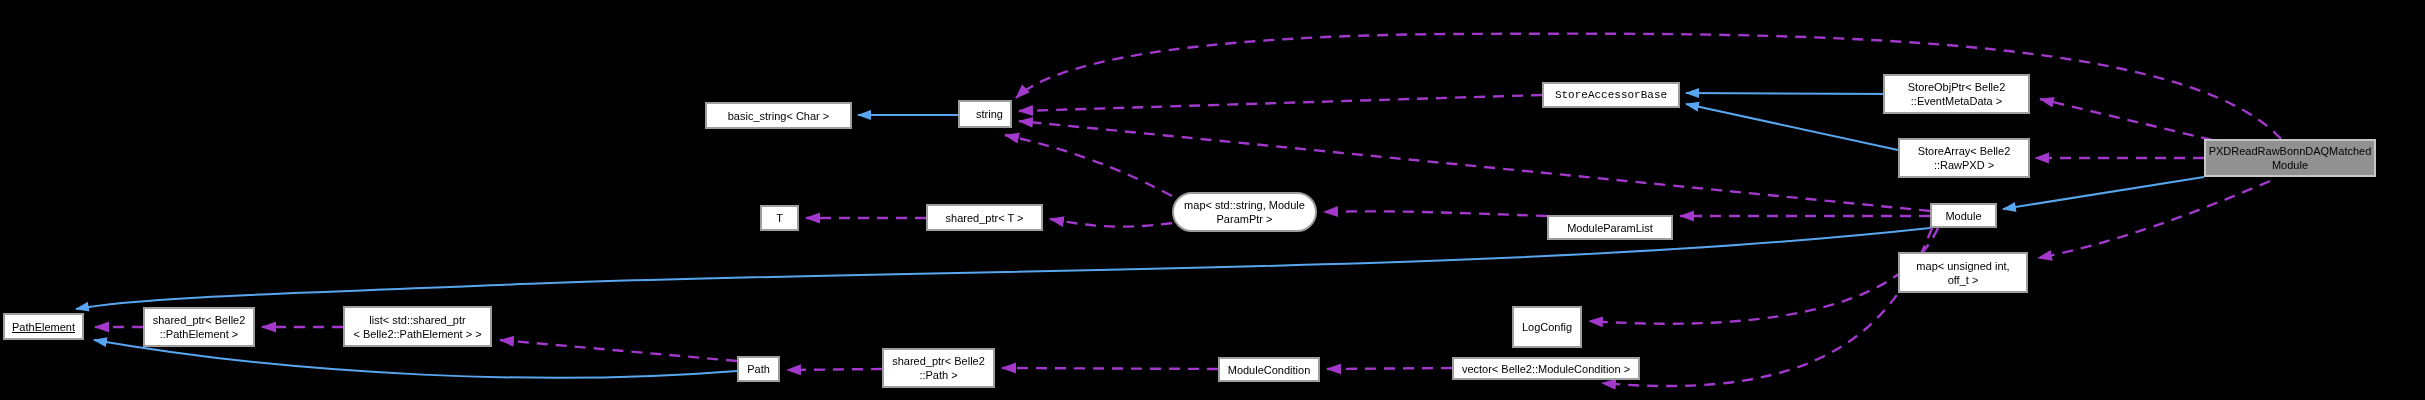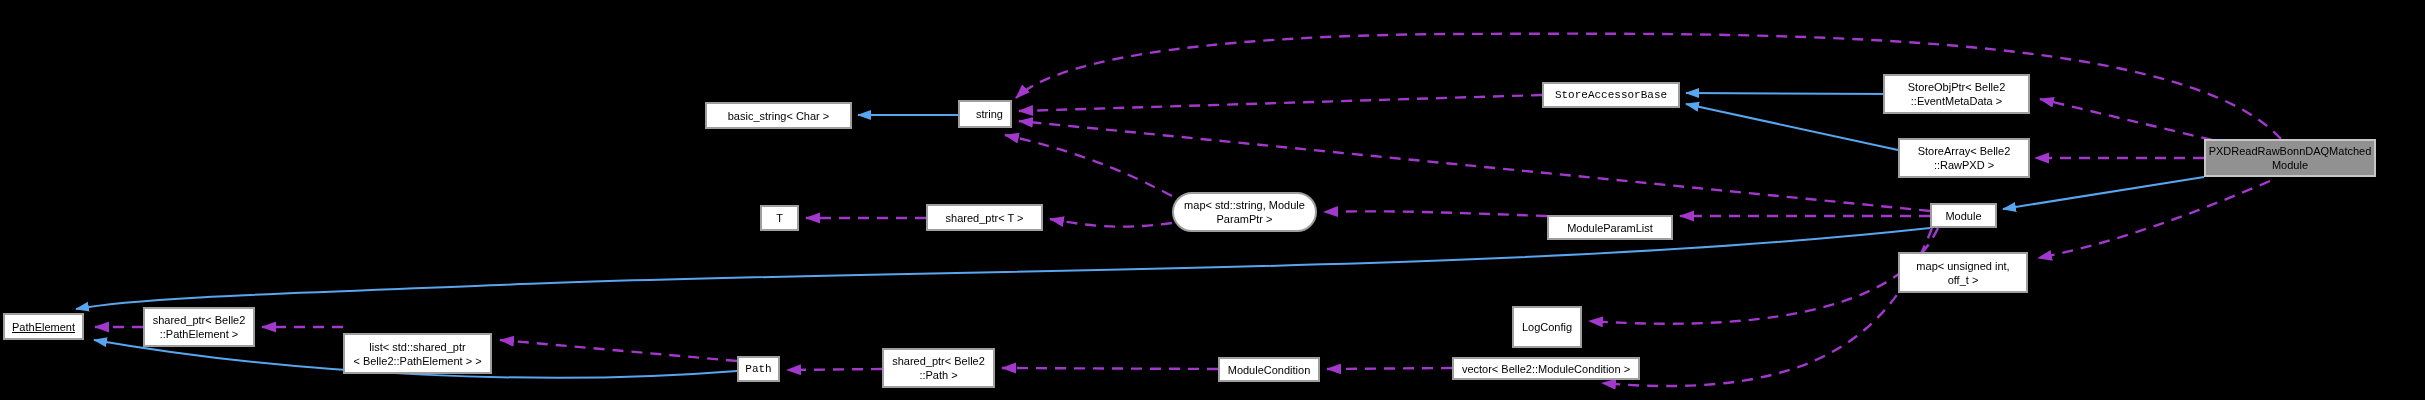--- a/index.html
+++ b/index.html
@@ -85,22 +85,22 @@
   <div class="node" style="left:926px;top:204px;width:117px;height:27px;">shared_ptr&lt; T &gt;</div>
   <div class="node" style="left:1172px;top:192px;width:145px;height:40px;border-radius:20px;">map&lt; std::string, Module
 ParamPtr &gt;</div>
   <div class="node" style="left:1547px;top:203px;width:126px;height:25px;margin-top:12px;">ModuleParamList</div>
   <div class="node" style="left:1930px;top:203px;width:67px;height:25px;">Module</div>
   <div class="node" style="left:1898px;top:252px;width:130px;height:41px;">map&lt; unsigned int,
 off_t &gt;</div>
   <div class="node" style="left:3px;top:313px;width:81px;height:27px;text-decoration:underline;">PathElement</div>
   <div class="node" style="left:143px;top:307px;width:112px;height:40px;">shared_ptr&lt; Belle2
 ::PathElement &gt;</div>
-  <div class="node" style="left:343px;top:306px;width:149px;height:41px;margin-top:27px;">list&lt; std::shared_ptr
+  <div class="node" style="left:343px;top:306px;width:149px;height:41px;">list&lt; std::shared_ptr
 &lt; Belle2::PathElement &gt; &gt;</div>
   <div class="node" style="left:1512px;top:306px;width:70px;height:42px;">LogConfig</div>
-  <div class="node" style="left:737px;top:356px;width:43px;height:26px;font-family:Liberation Mono, monospace;">Path</div>
+  <div class="node" style="left:737px;top:356px;width:43px;height:26px;">Path</div>
   <div class="node" style="left:882px;top:348px;width:113px;height:40px;">shared_ptr&lt; Belle2
 ::Path &gt;</div>
   <div class="node" style="left:1218px;top:357px;width:102px;height:25px;">ModuleCondition</div>
   <div class="node" style="left:1452px;top:357px;width:188px;height:23px;text-align:right;">vector&lt; Belle2::ModuleCondition &gt;</div>
 
 </div>
 
 </body></html>

